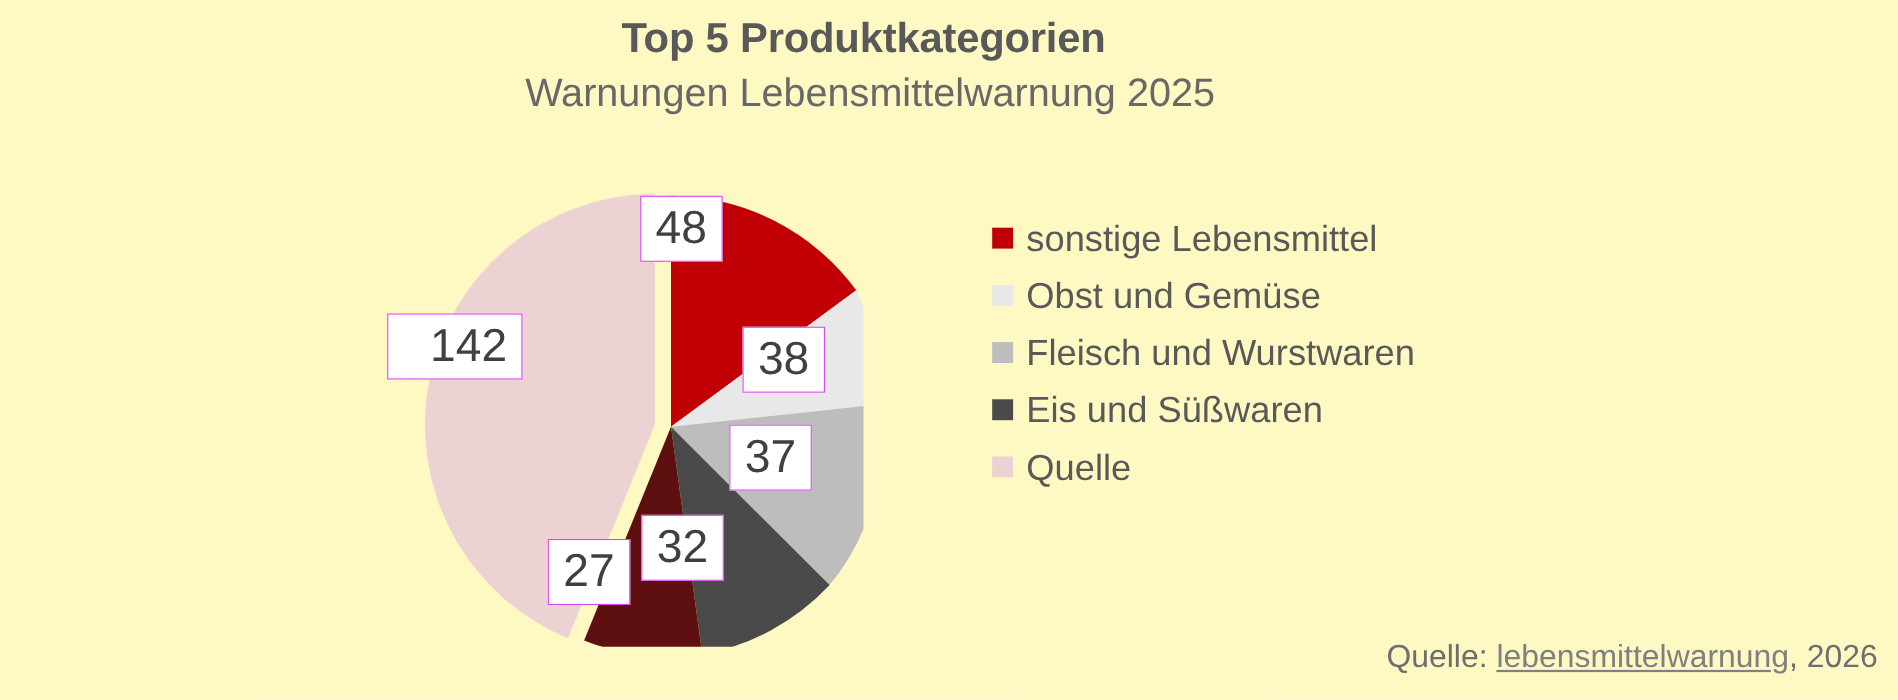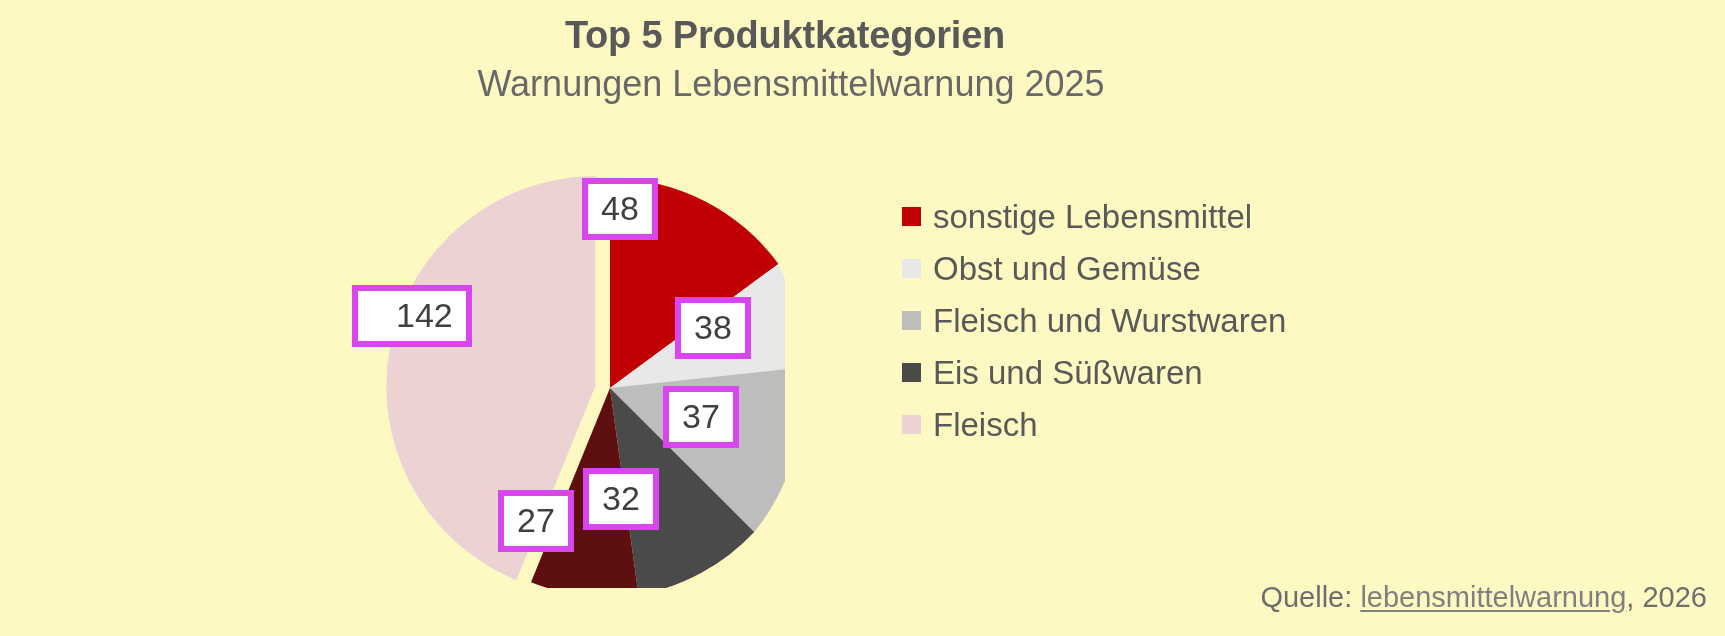--- a/index.html
+++ b/index.html
@@ -57,23 +57,23 @@
     height: 460px;
   }
   .pie-svg {
     display: block;
   }
 
   
   .data-label {
     position: absolute;
     background: #FFFFFF;
-    border: 6px solid #d946ef;
+    border: 1px solid #d946ef;
     color: #404040;
-    font-size: 34px;
+    font-size: 42px;
     line-height: 1;
     padding: 7px 13px 9px 13px;
     white-space: nowrap;
     box-sizing: border-box;
   }
 
   
   .legend {
     position: absolute;
     left: 902px;
@@ -169,21 +169,21 @@
     </div>
 
     <div class="legend-item">
       <span class="legend-swatch" style="background:#4A4A4A;"></span>
       <span class="legend-label">Eis und Süßwaren</span>
     </div>
 
 
     <div class="legend-item">
       <span class="legend-swatch" style="background:#EDD2D4;"></span>
-      <span class="legend-label">Fleisch</span>
+      <span class="legend-label">Quelle</span>
     </div>
 
   </div>
 
   <div class="source-line">
     <span>Quelle: </span><a class="source-link" href="#">lebensmittelwarnung</a><span>, 2026</span>
   </div>
 
 </div>
 

